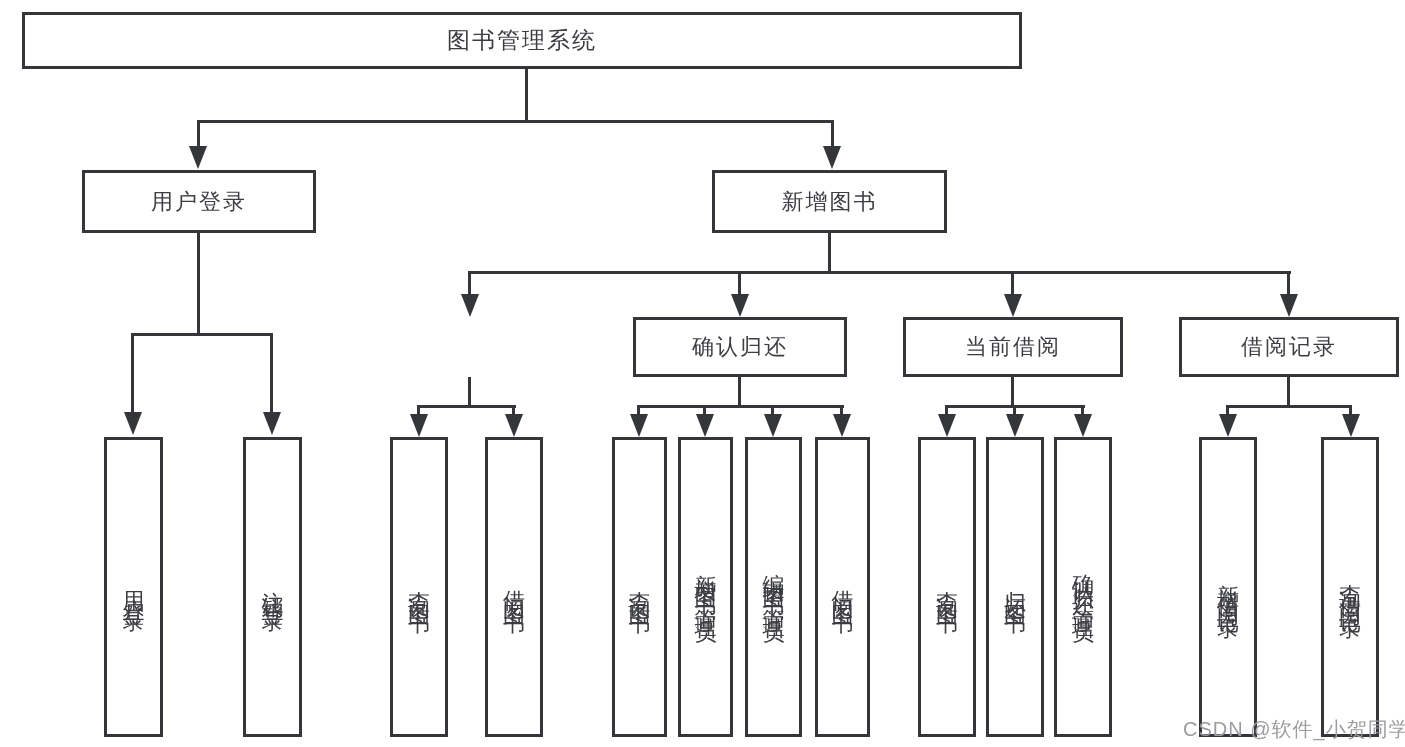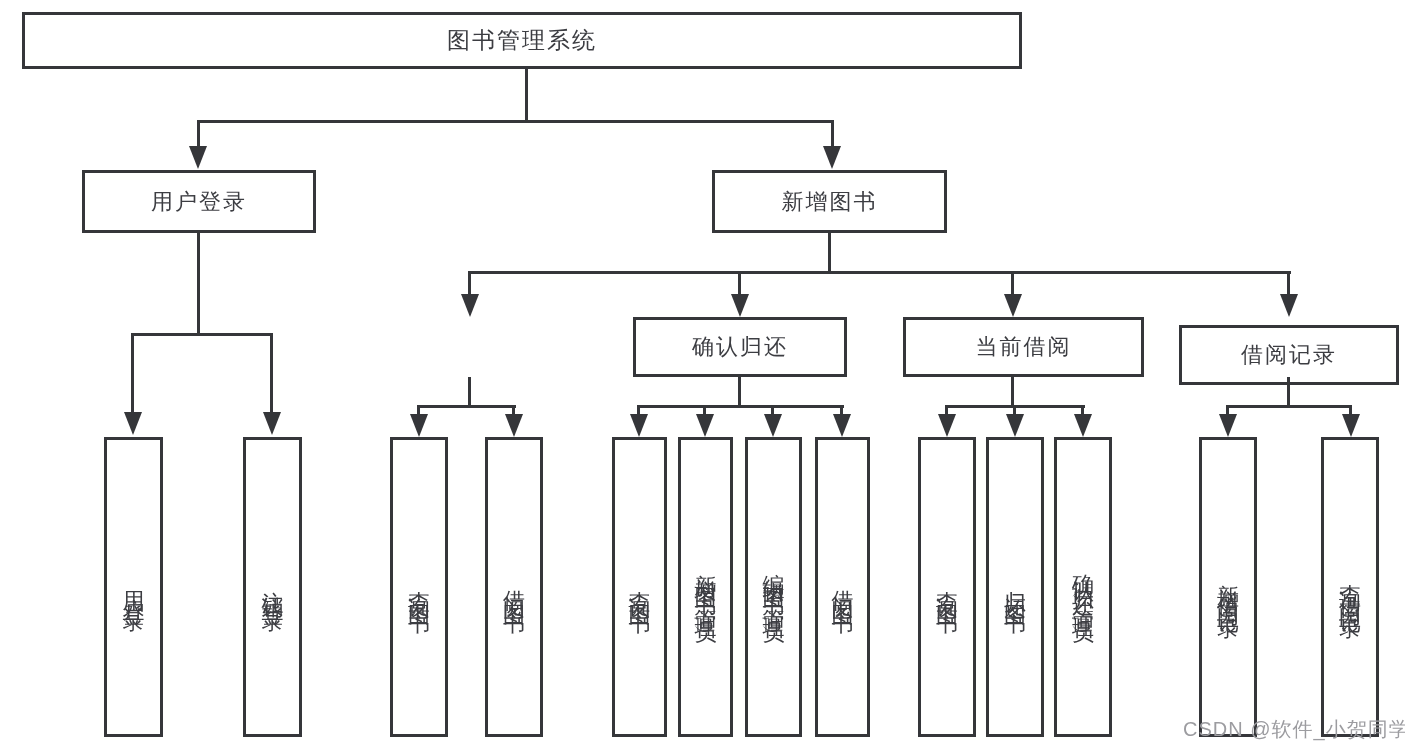--- a/index.html
+++ b/index.html
@@ -74,24 +74,24 @@
   <div class="vl" style="left:738px;top:271px;height:24px;"></div>
   <div class="ah" style="left:731px;top:294px;"></div>
   <div class="vl" style="left:1011px;top:271px;height:24px;"></div>
   <div class="ah" style="left:1004px;top:294px;"></div>
   <div class="vl" style="left:1287px;top:271px;height:24px;"></div>
   <div class="ah" style="left:1280px;top:294px;"></div>
 
   <div class="box" style="left:633px;top:317px;width:214px;height:60px;">
       <span>确认归还</span>
     </div>
-  <div class="box" style="left:903px;top:317px;width:241px;height:60px;">
+  <div class="box" style="left:903px;top:317px;width:220px;height:60px;">
       <span>当前借阅</span>
     </div>
-  <div class="box" style="left:1179px;top:317px;width:220px;height:60px;margin-top:8px;">
+  <div class="box" style="left:1179px;top:317px;width:220px;height:60px;">
       <span>借阅记录</span>
     </div>
 
   <div class="vl" style="left:468px;top:377px;height:31px;"></div>
   <div class="hl" style="left:417px;top:405px;width:99px;"></div>
   <div class="vl" style="left:417px;top:405px;height:12px;"></div>
   <div class="ah" style="left:410px;top:414px;"></div>
   <div class="vl" style="left:512px;top:405px;height:12px;"></div>
   <div class="ah" style="left:505px;top:414px;"></div>
 

